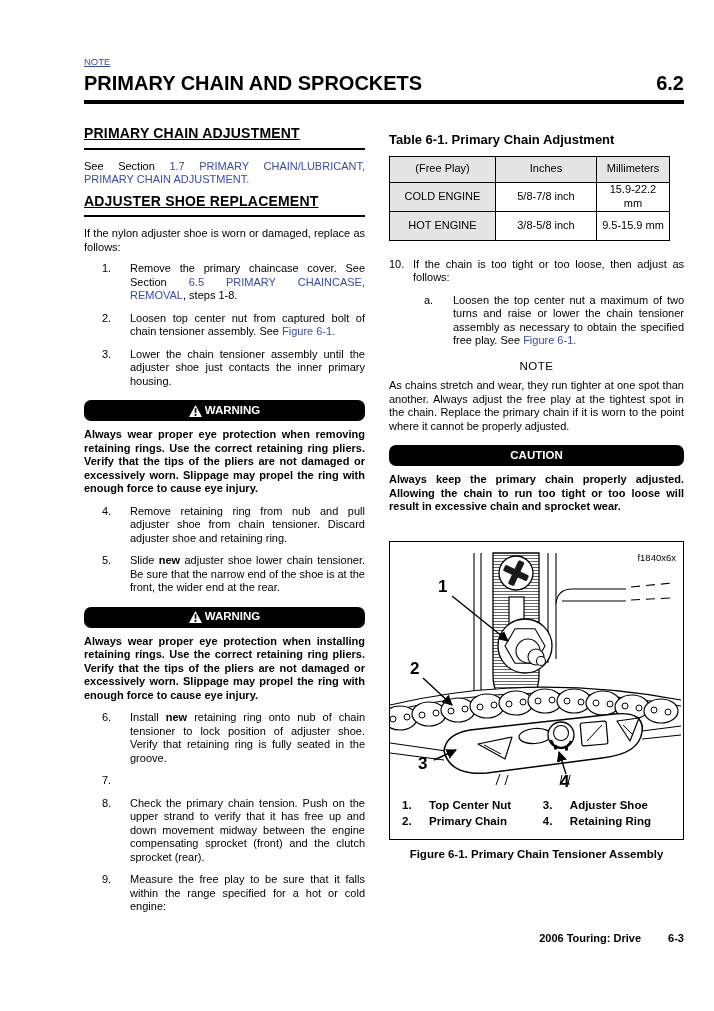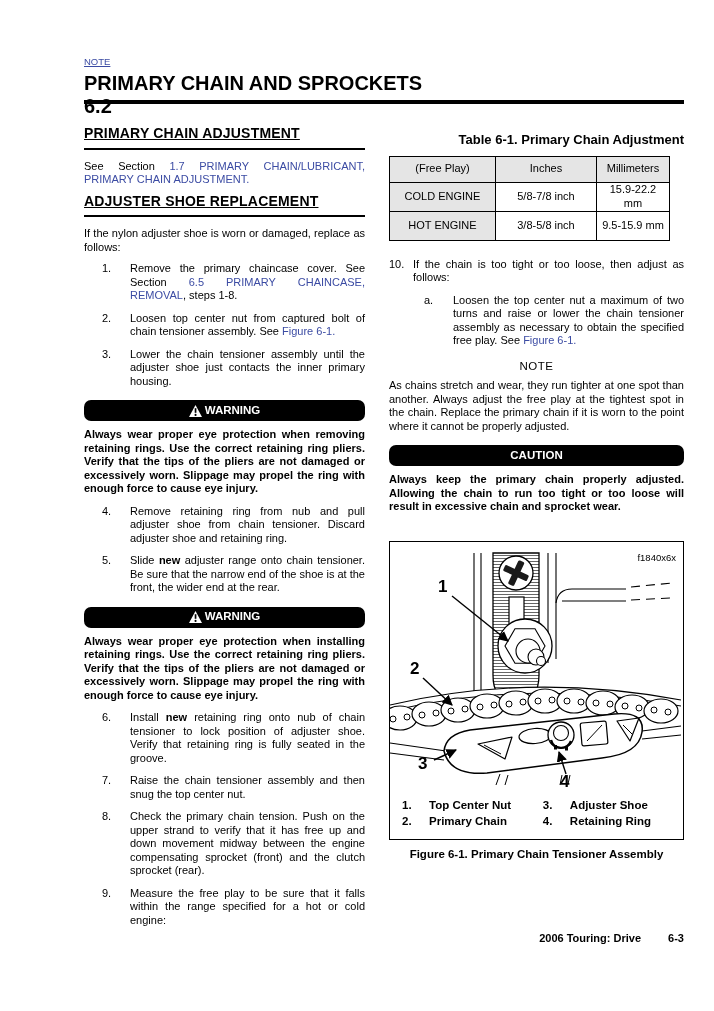--- a/index.html
+++ b/index.html
@@ -2,41 +2,41 @@
 <html><head>
 <meta charset="utf-8">
 <style>
   html,body{margin:0;padding:0;background:#ffffff;}
   .page{position:relative;width:714px;height:1011px;background:#fff;
         font-family:"Liberation Sans",sans-serif;color:#000;overflow:hidden;}
   a.link{color:#3b4ba3;text-decoration:none;cursor:pointer;}
   .home{position:absolute;left:84px;top:56px;font-size:9.5px;color:#3b4ba3;
         text-decoration:underline;cursor:pointer;}
   .titlebar{position:absolute;left:84px;top:72px;width:600px;display:flex;
-        justify-content:space-between;align-items:baseline;font-weight:bold;font-size:20px;flex-direction:column;}
+        justify-content:space-between;align-items:baseline;font-weight:bold;font-size:20px;}
   .rule-thick{position:absolute;left:84px;top:100px;width:600px;height:4px;background:#000;}
   .col{position:absolute;font-size:11px;line-height:13.5px;}
   .col-left{left:84px;top:127px;width:281px;}
   .col-right{left:389px;top:133px;width:295px;}
   h2.sect{font-size:14px;font-weight:bold;margin:0 0 10px 0;padding:0 0 7px 0;
         border-bottom:2px solid #000;letter-spacing:.2px;text-decoration:underline;}
   .sect2{margin-top:28px;}
   p.body{margin:0 0 8px 0;text-align:justify;}
   .step{display:flex;margin:0 0 9px 0;}
   .step .num{width:28px;flex:0 0 28px;}
   .step.ind .num{margin-left:18px;flex-basis:28px;}
   .step .txt{flex:1;text-align:justify;}
   .substep{display:flex;margin:0 0 10px 0;padding-left:35px;}
   .substep .num{width:29px;flex:0 0 29px;}
   .substep .txt{flex:1;text-align:justify;}
   .alertbar{background:#000;color:#fff;font-weight:bold;font-size:11.5px;height:21px;
         display:flex;align-items:center;justify-content:center;gap:3px;margin:12px 0 7px 0;border-radius:7px;}
   .alerttext{font-weight:bold;text-align:justify;margin:0 0 9px 0;}
   .warnicon{display:inline-block;line-height:0;}
-  .tbl-title{font-size:13px;font-weight:bold;text-align:right;margin:0 0 9px 0;}
+  .tbl-title{font-size:13px;font-weight:bold;text-align:left;margin:0 0 9px 0;}
   table.spec{border-collapse:collapse;width:281px;margin:0 0 17px 0;font-size:11px;}
   table.spec td{border:1px solid #000;text-align:center;padding:0 4px;}
   table.spec tr.hdr td{background:#e5e5e5;height:25px;margin-top:44px;}
   table.spec tr.data td{height:28px;}
   table.spec tr.data td.rowhdr{background:#e5e5e5;}
   .notehdr{text-align:center;font-size:11.5px;margin:12px 0 6px 0;letter-spacing:.5px;}
   .figbox{border:1px solid #000;margin-top:27px;padding:3px 0 6px 0;}
   .legend{display:grid;grid-template-columns:1.05fr 1fr;row-gap:3px;
         padding:4px 6px 4px 12px;font-weight:bold;font-size:11.5px;}
   .legend .item{display:flex;}
@@ -96,21 +96,21 @@
     </div>
     <p class="alerttext">Always wear proper eye protection when removing retaining rings. Use the correct retaining ring pliers. Verify that the tips of the pliers are not damaged or excessively worn. Slippage may propel the ring with enough force to cause eye injury.</p>
 
     <div class="step ind">
       <span class="num">4.</span>
       <div class="txt">Remove retaining ring from nub and pull adjuster shoe from chain tensioner. Discard adjuster shoe and retaining ring.</div>
     </div>
 
     <div class="step ind">
       <span class="num">5.</span>
-      <div class="txt"><span>Slide </span><b>new</b><span> adjuster range onto chain tensioner. Be sure that the narrow end of the shoe is at the front, the wider end at the rear.</span></div>
+      <div class="txt"><span>Slide </span><b>new</b><span> adjuster shoe lower chain tensioner. Be sure that the narrow end of the shoe is at the front, the wider end at the rear.</span></div>
     </div>
 
     <div class="alertbar">
       <span class="warnicon">
         <svg width="13" height="12" viewBox="0 0 13 12">
             <path d="M6.5 0 L13 12 L0 12 Z" fill="#fff"></path>
             <rect x="5.7" y="3.2" width="1.7" height="4.6" fill="#000"></rect>
             <circle cx="6.55" cy="9.9" r="1.05" fill="#000"></circle>
           </svg>
       </span>
@@ -118,21 +118,20 @@
     </div>
     <p class="alerttext">Always wear proper eye protection when installing retaining rings. Use the correct retaining ring pliers. Verify that the tips of the pliers are not damaged or excessively worn. Slippage may propel the ring with enough force to cause eye injury.</p>
 
     <div class="step ind">
       <span class="num">6.</span>
       <div class="txt"><span>Install </span><b>new</b><span> retaining ring onto nub of chain tensioner to lock position of adjuster shoe. Verify that retaining ring is fully seated in the groove.</span></div>
     </div>
 
     <div class="step ind">
       <span class="num">7.</span>
-      <div class="txt">Raise the chain tensioner assembly and then snug the top center nut.</div>
     </div>
 
     <div class="step ind">
       <span class="num">8.</span>
       <div class="txt">Check the primary chain tension. Push on the upper strand to verify that it has free up and down movement midway between the engine compensating sprocket (front) and the clutch sprocket (rear).</div>
     </div>
 
     <div class="step ind">
       <span class="num">9.</span>
       <div class="txt">Measure the free play to be sure that it falls within the range specified for a hot or cold engine:</div>

